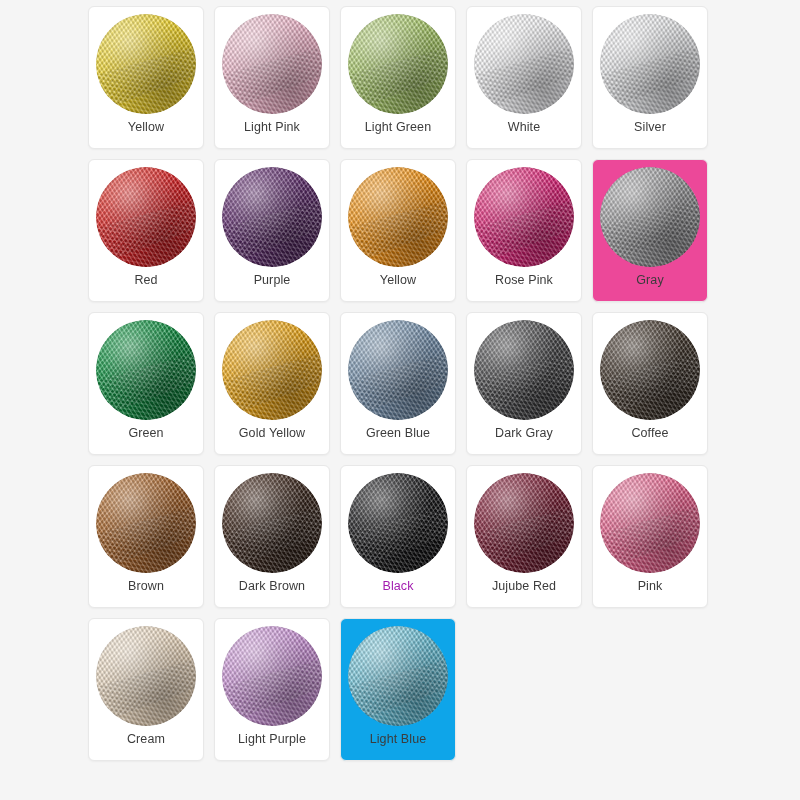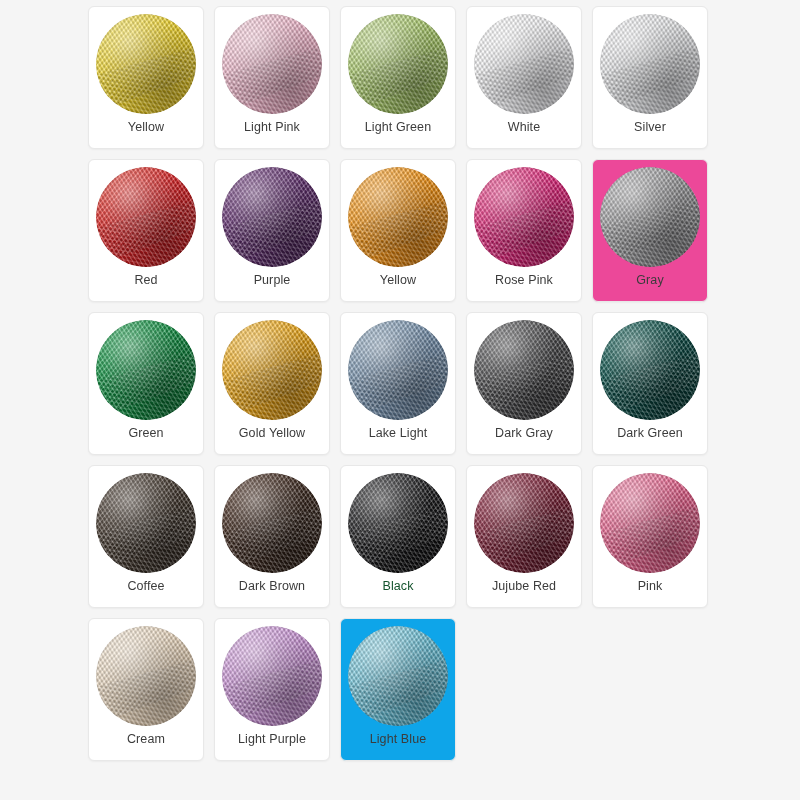--- a/index.html
+++ b/index.html
@@ -283,76 +283,76 @@
     </div>
     <div class="swatch-card" style="background: rgb(255, 255, 255); border-color: rgb(232, 232, 232);">
       <div class="yarn-ball">
         <div class="ball-base" style="background: linear-gradient(135deg, rgb(151, 176, 198) 0%, rgb(117, 144, 172) 46%, rgb(90, 116, 144) 100%);"></div>
         <div class="threads-a"></div>
         <div class="threads-b"></div>
         <div class="threads-c"></div>
         <div class="ball-shade"></div>
         <div class="ball-rim"></div>
       </div>
-      <div class="swatch-label" style="color: rgb(60, 60, 60);">Lake Light</div>
+      <div class="swatch-label" style="color: rgb(60, 60, 60);">Green Blue</div>
     </div>
     <div class="swatch-card" style="background: rgb(255, 255, 255); border-color: rgb(232, 232, 232);">
       <div class="yarn-ball">
         <div class="ball-base" style="background: linear-gradient(135deg, rgb(106, 106, 108) 0%, rgb(75, 75, 77) 46%, rgb(49, 49, 51) 100%);"></div>
         <div class="threads-a"></div>
         <div class="threads-b"></div>
         <div class="threads-c"></div>
         <div class="ball-shade"></div>
         <div class="ball-rim"></div>
       </div>
       <div class="swatch-label" style="color: rgb(60, 60, 60); text-align: center;">Dark Gray</div>
     </div>
     <div class="swatch-card" style="background: rgb(255, 255, 255); border-color: rgb(232, 232, 232);">
       <div class="yarn-ball">
-        <div class="ball-base" style="background: linear-gradient(135deg, rgb(20, 102, 92) 0%, rgb(11, 74, 68) 46%, rgb(5, 51, 47) 100%);"></div>
-        <div class="threads-a"></div>
-        <div class="threads-b"></div>
-        <div class="threads-c"></div>
-        <div class="ball-shade"></div>
-        <div class="ball-rim"></div>
-      </div>
-      <div class="swatch-label" style="color: rgb(60, 60, 60);">Dark Green</div>
-    </div>
-    <div class="swatch-card" style="background: rgb(255, 255, 255); border-color: rgb(232, 232, 232);">
-      <div class="yarn-ball">
         <div class="ball-base" style="background: linear-gradient(135deg, rgb(93, 80, 70) 0%, rgb(69, 58, 48) 46%, rgb(44, 36, 29) 100%);"></div>
         <div class="threads-a"></div>
         <div class="threads-b"></div>
         <div class="threads-c"></div>
         <div class="ball-shade"></div>
         <div class="ball-rim"></div>
       </div>
       <div class="swatch-label" style="color: rgb(60, 60, 60);">Coffee</div>
     </div>
     <div class="swatch-card" style="background: rgb(255, 255, 255); border-color: rgb(232, 232, 232);">
       <div class="yarn-ball">
+        <div class="ball-base" style="background: linear-gradient(135deg, rgb(194, 126, 64) 0%, rgb(165, 98, 42) 46%, rgb(131, 72, 26) 100%);"></div>
+        <div class="threads-a"></div>
+        <div class="threads-b"></div>
+        <div class="threads-c"></div>
+        <div class="ball-shade"></div>
+        <div class="ball-rim"></div>
+      </div>
+      <div class="swatch-label" style="color: rgb(60, 60, 60);">Brown</div>
+    </div>
+    <div class="swatch-card" style="background: rgb(255, 255, 255); border-color: rgb(232, 232, 232);">
+      <div class="yarn-ball">
         <div class="ball-base" style="background: linear-gradient(135deg, rgb(87, 57, 42) 0%, rgb(61, 42, 32) 46%, rgb(38, 26, 18) 100%);"></div>
         <div class="threads-a"></div>
         <div class="threads-b"></div>
         <div class="threads-c"></div>
         <div class="ball-shade"></div>
         <div class="ball-rim"></div>
       </div>
       <div class="swatch-label" style="color: rgb(60, 60, 60);">Dark Brown</div>
     </div>
     <div class="swatch-card" style="background: rgb(255, 255, 255); border-color: rgb(232, 232, 232);">
       <div class="yarn-ball">
         <div class="ball-base" style="background: linear-gradient(135deg, rgb(58, 58, 61) 0%, rgb(29, 29, 31) 46%, rgb(10, 10, 11) 100%);"></div>
         <div class="threads-a"></div>
         <div class="threads-b"></div>
         <div class="threads-c"></div>
         <div class="ball-shade"></div>
         <div class="ball-rim"></div>
       </div>
-      <div class="swatch-label" style="color: #14532d; margin-top: 16px;">Black</div>
+      <div class="swatch-label" style="color: #a21caf; margin-top: 16px;">Black</div>
     </div>
     <div class="swatch-card" style="background: rgb(255, 255, 255); border-color: rgb(232, 232, 232);">
       <div class="yarn-ball">
         <div class="ball-base" style="background: linear-gradient(135deg, rgb(156, 53, 80) 0%, rgb(125, 35, 56) 46%, rgb(90, 21, 37) 100%);"></div>
         <div class="threads-a"></div>
         <div class="threads-b"></div>
         <div class="threads-c"></div>
         <div class="ball-shade"></div>
         <div class="ball-rim"></div>
       </div>

